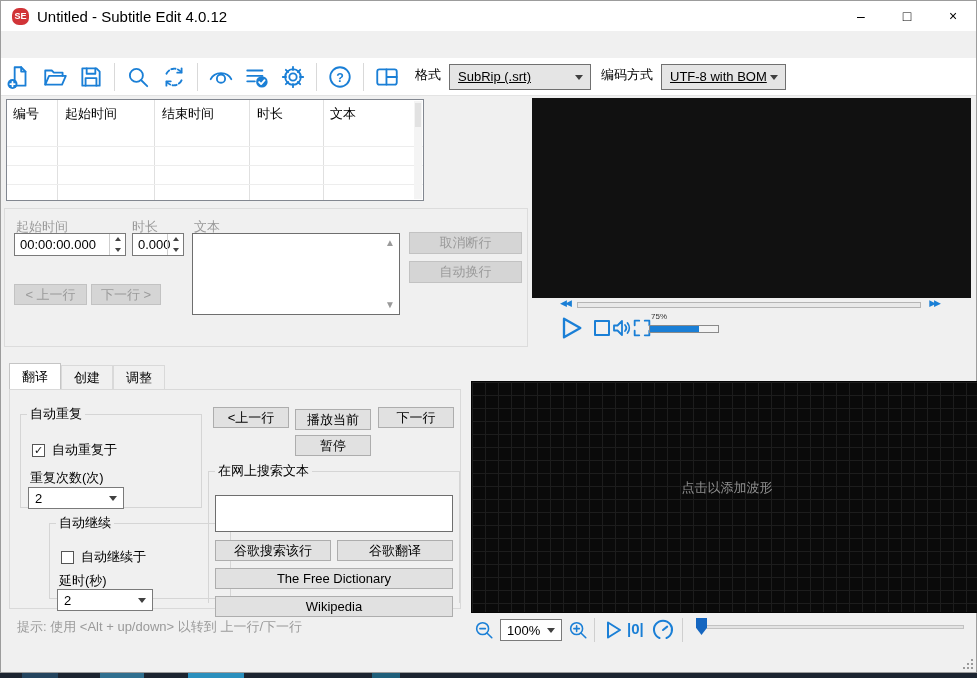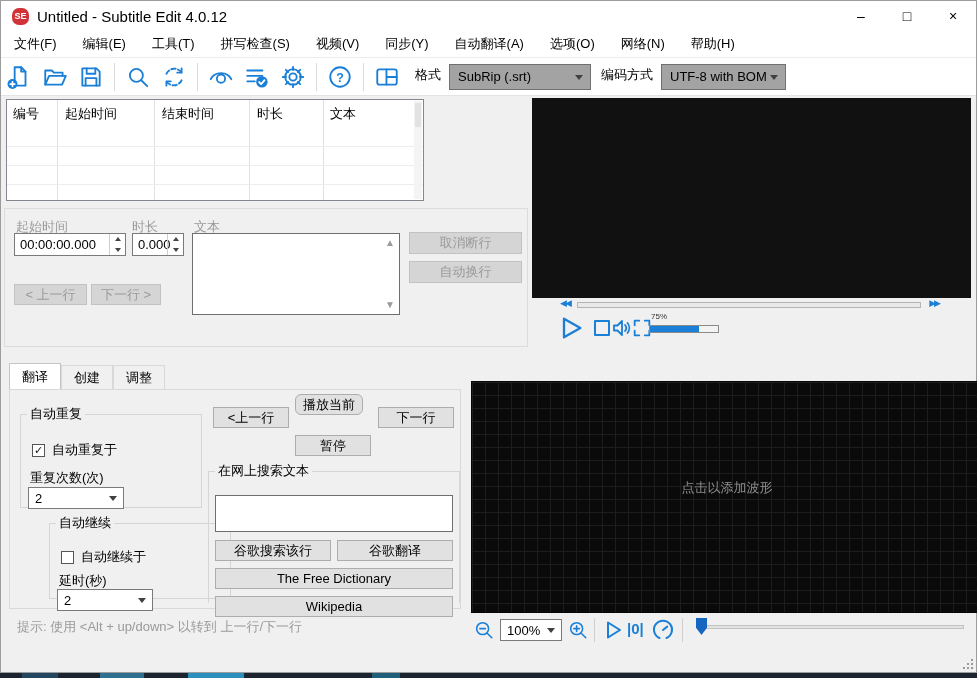--- a/index.html
+++ b/index.html
@@ -14,21 +14,21 @@
   .win-controls { position:absolute; right:0; top:0; height:30px; display:flex; }
   .win-btn { width:46px; height:30px; display:flex; align-items:center; justify-content:center; font-size:14px; color:#000; }
   
   .menubar { position:absolute; left:0; top:30px; width:100%; height:27px; background:#ffffff; display:flex; align-items:center; border-bottom:1px solid #ececec; }
   .menu-item { padding:0 13px; height:100%; display:flex; align-items:center; font-size:13px; }
   
   .toolbar { position:absolute; left:0; top:57px; width:100%; height:38px; background:#ffffff; border-bottom:1px solid #e3e3e3; display:flex; align-items:center; }
   .tb-icon { width:30px; height:28px; margin:0 3px; display:flex; align-items:center; justify-content:center; }
   .tb-sep { width:1px; height:28px; background:#d9d9d9; margin:0 5px; }
   .tb-label { font-size:13px; margin:0 8px 4px 10px; }
-  .tb-select { height:26px; background:#a3a3a3; border:1px solid #707070; display:flex; align-items:center; padding:0 8px; font-size:13px; position:relative; }
+  .tb-select { height:26px; background:#e5e5e5; border:1px solid #707070; display:flex; align-items:center; padding:0 8px; font-size:13px; position:relative;text-decoration:underline; }
   .tb-select .arrow { position:absolute; right:7px; top:10px; width:0; height:0; border-left:4px solid transparent; border-right:4px solid transparent; border-top:5px solid #404040; }
   svg.ic { stroke:#1a7fd6; fill:none; stroke-width:1.7; stroke-linecap:round; stroke-linejoin:round; }
   
   .listview { position:absolute; left:5px; top:98px; width:418px; height:102px; background:#fff; border:1px solid #828790; }
   .lv-header { position:absolute; left:0; top:0; height:28px; display:flex; align-items:center; font-size:13px; }
   .lv-col-line { position:absolute; top:0; width:1px; background:#e0e0e0; height:100%; }
   .lv-row-line { position:absolute; left:0; width:100%; height:1px; background:#ededed; }
   
   .editpanel { position:absolute; left:3px; top:207px; width:524px; height:139px; border:1px solid #dcdcdc; background:#f0f0f0; }
   .dim-label { color:#9a9a9a; font-size:13px; }
@@ -82,32 +82,20 @@
         <span>SE</span>
       </div>
     <div class="title-text">Untitled - Subtitle Edit 4.0.12</div>
     <div class="win-controls">
       <div class="win-btn">–</div>
       <div class="win-btn">□</div>
       <div class="win-btn">×</div>
     </div>
   </div>
 
-  <div class="menubar">
-    <div class="menu-item">文件(F)</div>
-    <div class="menu-item">编辑(E)</div>
-    <div class="menu-item">工具(T)</div>
-    <div class="menu-item">拼写检查(S)</div>
-    <div class="menu-item">视频(V)</div>
-    <div class="menu-item">同步(Y)</div>
-    <div class="menu-item">自动翻译(A)</div>
-    <div class="menu-item">选项(O)</div>
-    <div class="menu-item">网络(N)</div>
-    <div class="menu-item">帮助(H)</div>
-  </div>
 
   <div class="toolbar">
     <div class="tb-icon">
       <svg class="ic" width="26" height="26" viewBox="0 0 24 24">
           <path d="M8 3h6l4 4v13H8z"></path>
           <path d="M14 3v4h4"></path>
           <circle cx="6" cy="18.5" r="4.6" fill="#1a7fd6" stroke="none"></circle>
           <path d="M6 16.4v4.2M3.9 18.5h4.2" stroke="#fff" stroke-width="1.6"></path>
         </svg>
     </div>
@@ -306,21 +294,21 @@
         <span>自动继续于</span>
       </div>
       <span class="abs" style="left:9px; top:40px;">延时(秒)</span>
       <div class="select" style="position:absolute; left:7px; top:57px; width:96px; height:22px;">
         <span>2</span>
           <span class="arrow"></span>
       </div>
     </fieldset>
 
     <div class="btn abs" style="left:203px; top:17px; width:76px; height:21px;">&lt;上一行</div>
-    <div class="btn abs" style="left:285px; top:4px; width:68px; height:21px;border-radius:6px;">播放当前</div>
+    <div class="btn abs" style="left:285px; top:19px; width:76px; height:21px;">播放当前</div>
     <div class="btn abs" style="left:368px; top:17px; width:76px; height:21px;">下一行</div>
     <div class="btn abs" style="left:285px; top:45px; width:76px; height:21px;">暂停</div>
 
     <fieldset class="grp" style="left:198px; top:72px; width:252px; height:141px; border-bottom:none;">
       <legend>在网上搜索文本</legend>
       <input class="abs" style="left: 6px; top: 15px; width: 238px; height: 37px; border: 1px solid rgb(110, 110, 110); background: rgb(255, 255, 255); font-size: 13px; padding: 2px 4px;" value="">
       <div class="btn abs" style="left:6px; top:60px; width:116px; height:21px;">谷歌搜索该行</div>
       <div class="btn abs" style="left:128px; top:60px; width:116px; height:21px;">谷歌翻译</div>
       <div class="btn abs" style="left:6px; top:116px; width:238px; height:21px;">Wikipedia</div>
       <div class="btn abs" style="left:6px; top:88px; width:238px; height:21px;">The Free Dictionary</div>

